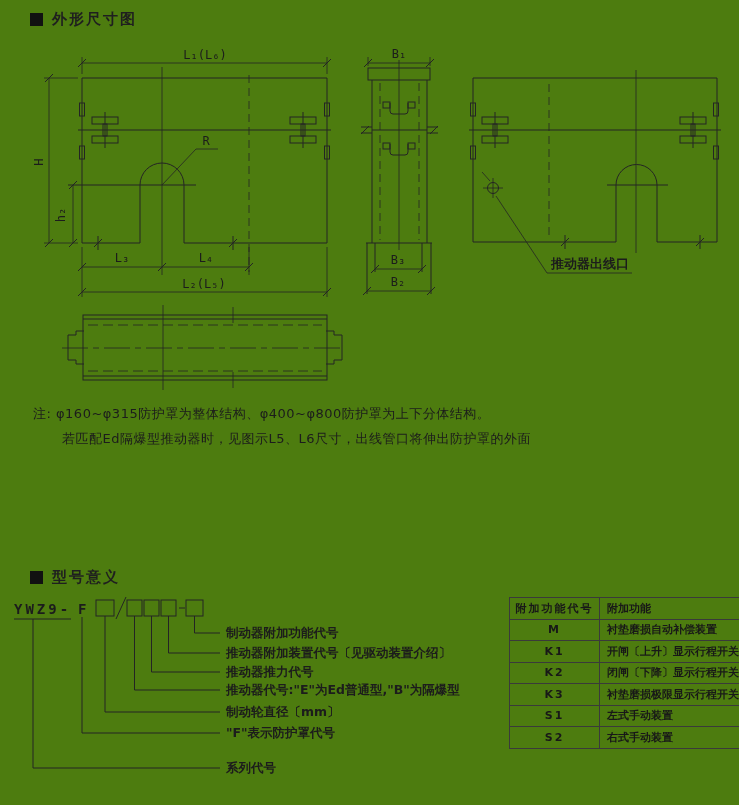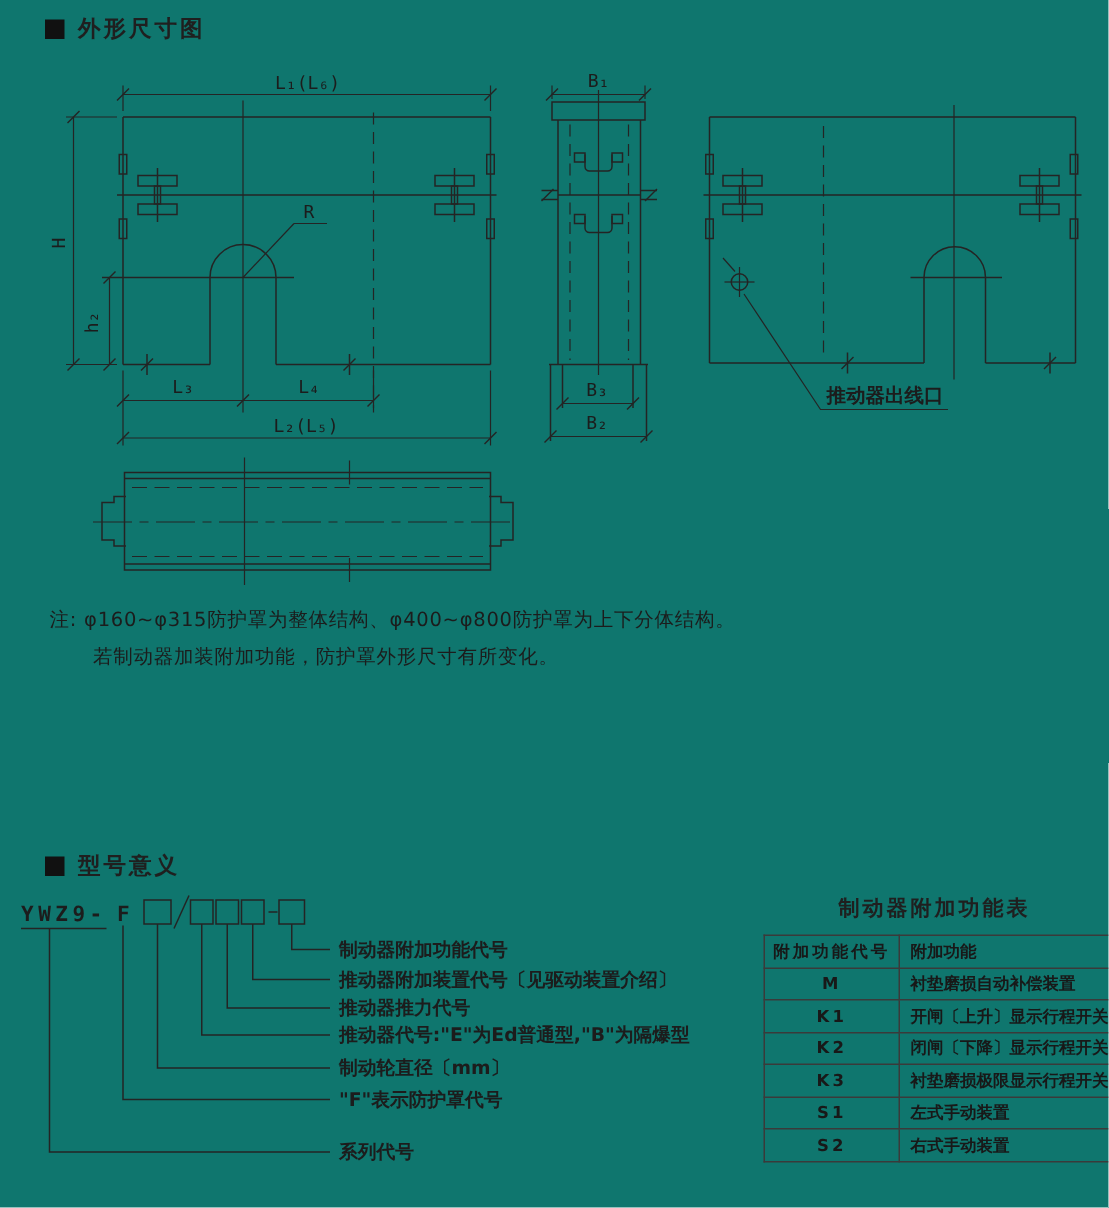--- a/index.html
+++ b/index.html
@@ -1,16 +1,16 @@
 <!DOCTYPE html>
 <html><head>
 <meta charset="utf-8">
 <style>
   html,body{margin:0;padding:0;background:#ffffff;}
-  #page{position:relative;width:739px;height:805px;background:#0f766e;overflow:hidden;
+  #page{position:relative;width:739px;height:805px;background:#4d7c0f;overflow:hidden;
         font-family:"DejaVu Sans",sans-serif;color:#1f1f1f;}
   .sec-title{position:absolute;display:flex;align-items:center;gap:9px;
              font-size:15px;font-weight:700;letter-spacing:2px;z-index:4;}
   .sec-sq{width:13px;height:13px;background:#111;flex:0 0 auto;}
   #wm{position:absolute;left:52px;top:368px;font-size:46px;color:#c9c9c9;opacity:.85;
       letter-spacing:6px;white-space:nowrap;z-index:1;}
   #notes{position:absolute;left:33px;top:407px;width:600px;z-index:3;}
   #notes p{margin:0 0 11px 0;font-size:13px;line-height:14px;font-weight:500;
            color:#1c1c1c;letter-spacing:.5px;}
   #notes p.ind{padding-left:29px;}
@@ -249,30 +249,29 @@
       <text class="cnl" x="226" y="676">推动器推力代号</text>
       <text class="cnl" x="226" y="694">推动器代号:"E"为Ed普通型,"B"为隔爆型</text>
       <text class="cnl" x="226" y="716">制动轮直径〔mm〕</text>
       <text class="cnl" x="226" y="737">"F"表示防护罩代号</text>
       <text class="cnl" x="226" y="772">系列代号</text>
     </g>
   </svg>
 
   <div id="notes">
     <p>注: φ160~φ315防护罩为整体结构、φ400~φ800防护罩为上下分体结构。</p>
-    <p class="ind">若制动器加装附加功能，防护罩外形尺寸有所变化。</p>
+    <p class="ind">若匹配Ed隔爆型推动器时，见图示L5、L6尺寸，出线管口将伸出防护罩的外面</p>
   </div>
 
   <div class="sec-title" style="left:30px;top:568px;">
     <span class="sec-sq"></span>
     <span>型号意义</span>
   </div>
 
   <div id="tblwrap">
-    <div id="tbl-title">制动器附加功能表</div>
     <table id="ftable">
       <tbody>
         <tr>
           <td class="code">附加功能代号</td>
           <td class="func">附加功能</td>
         </tr>
         <tr>
           <td class="code">M</td>
           <td class="func">衬垫磨损自动补偿装置</td>
         </tr>

